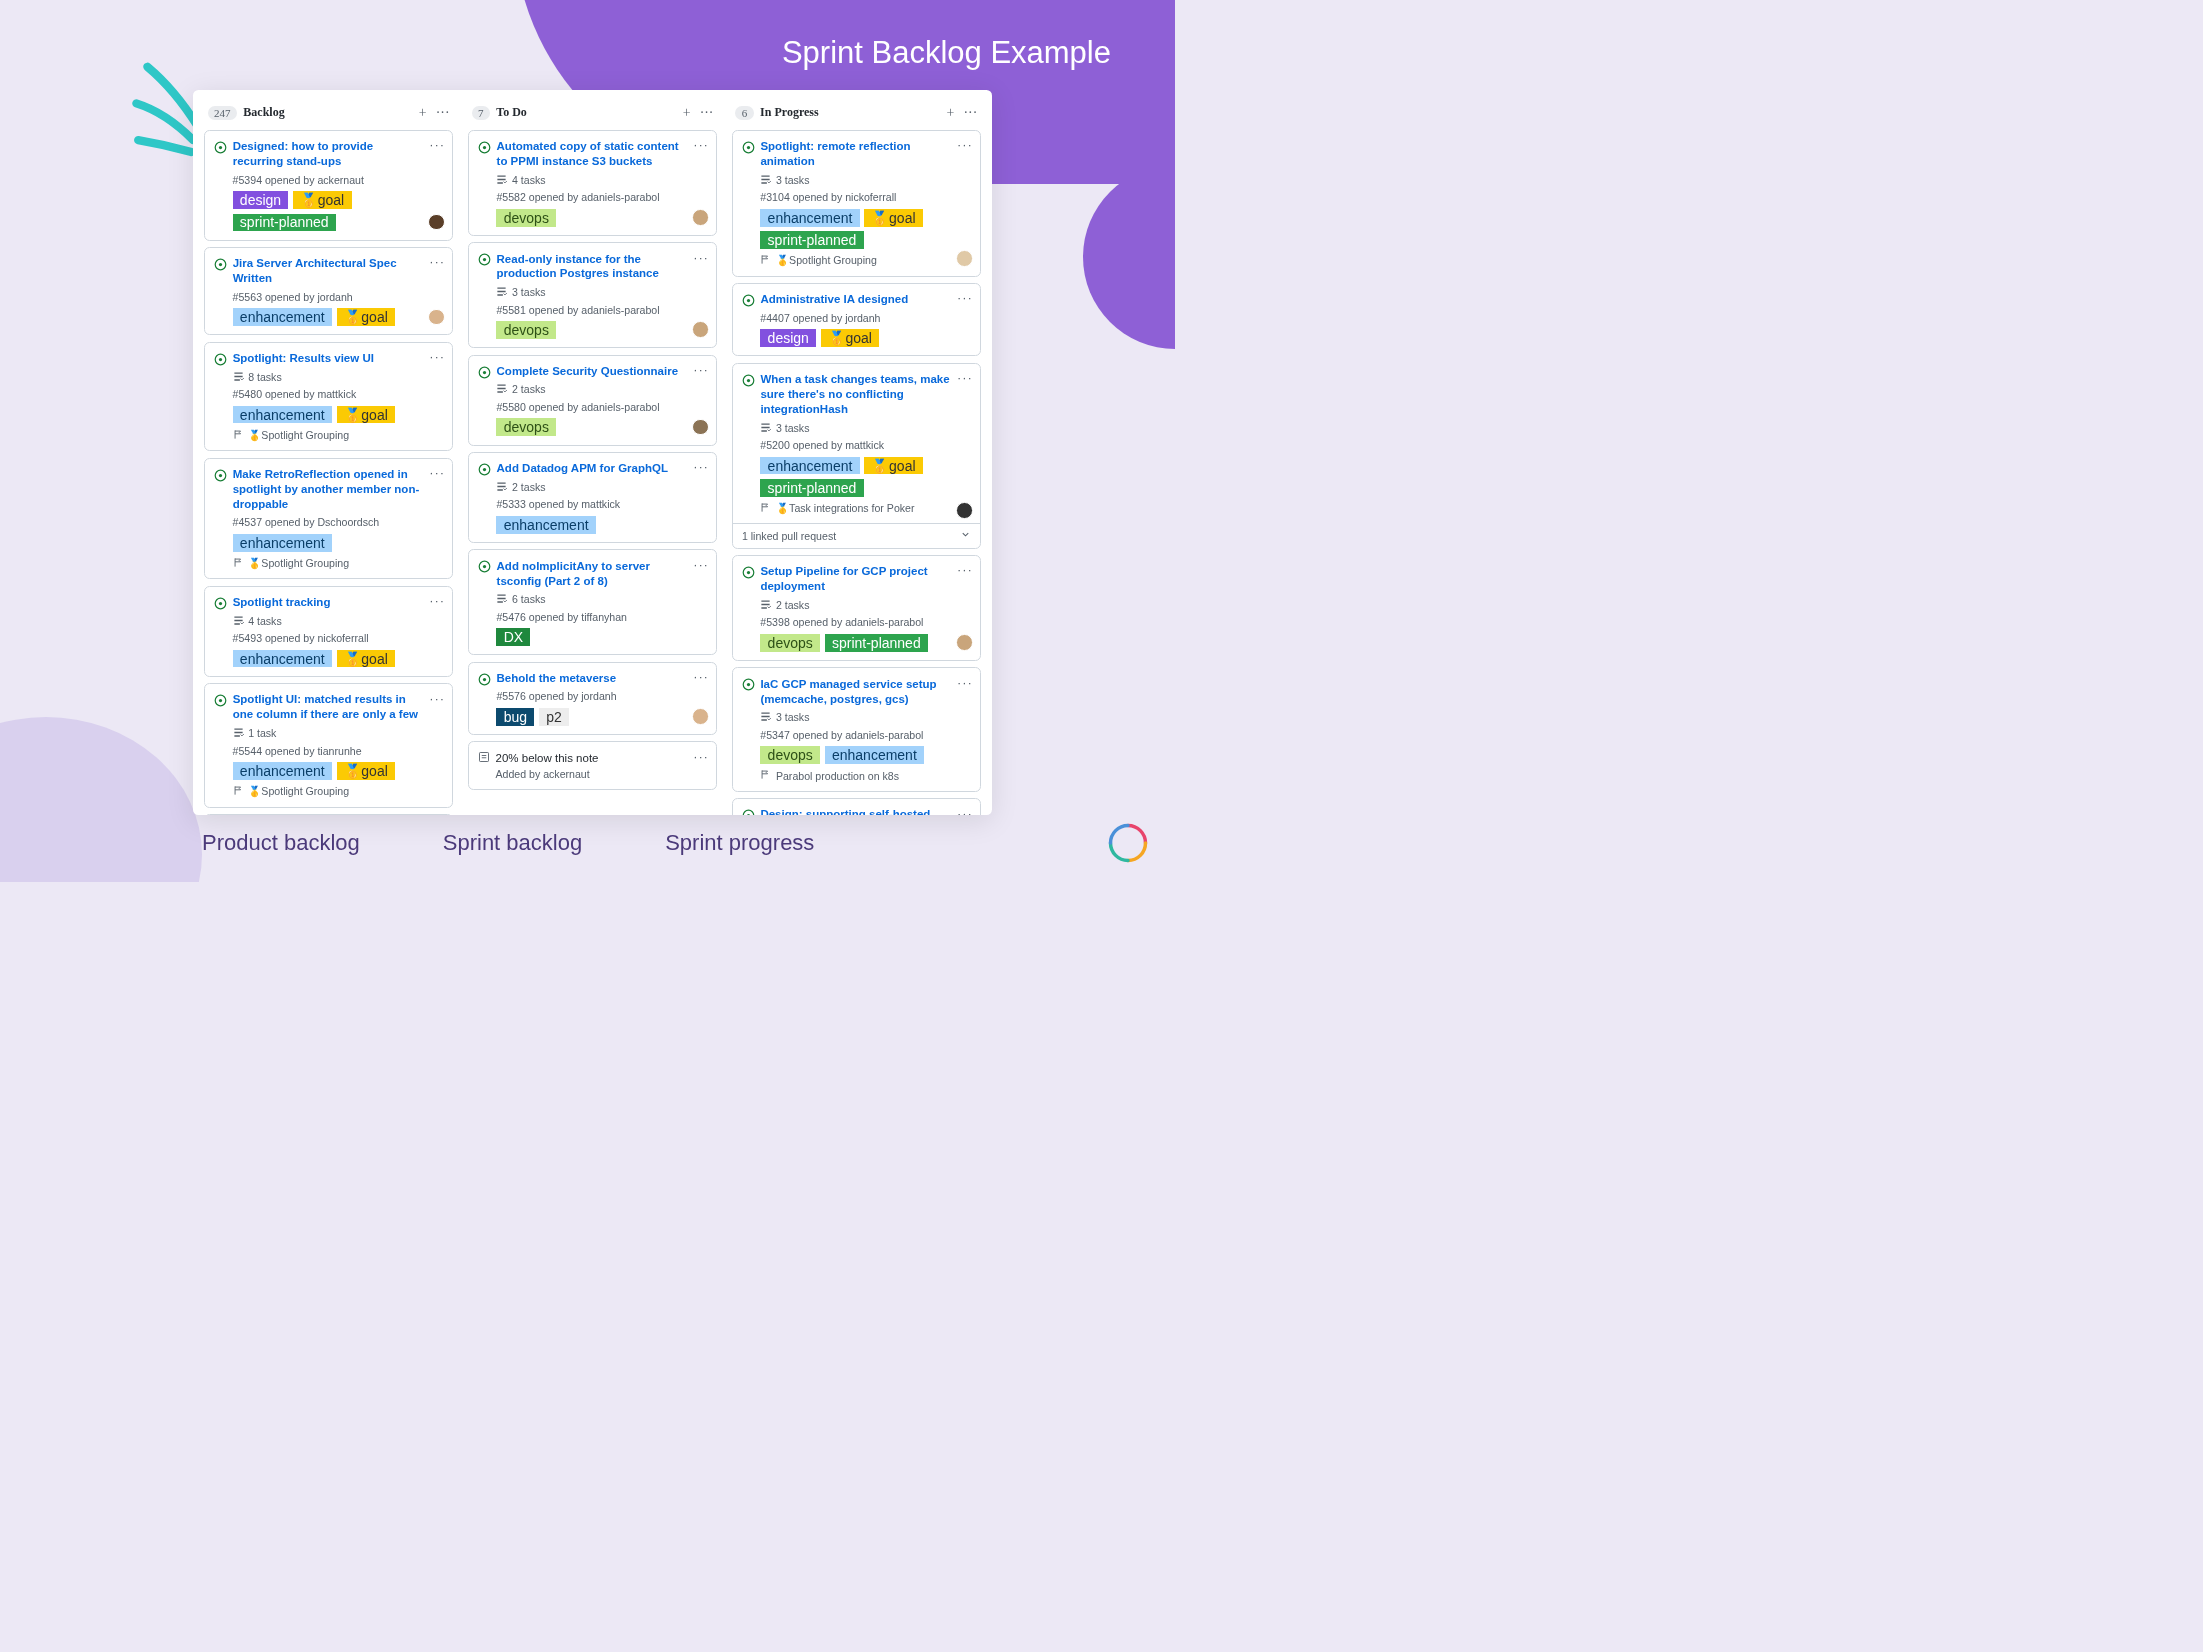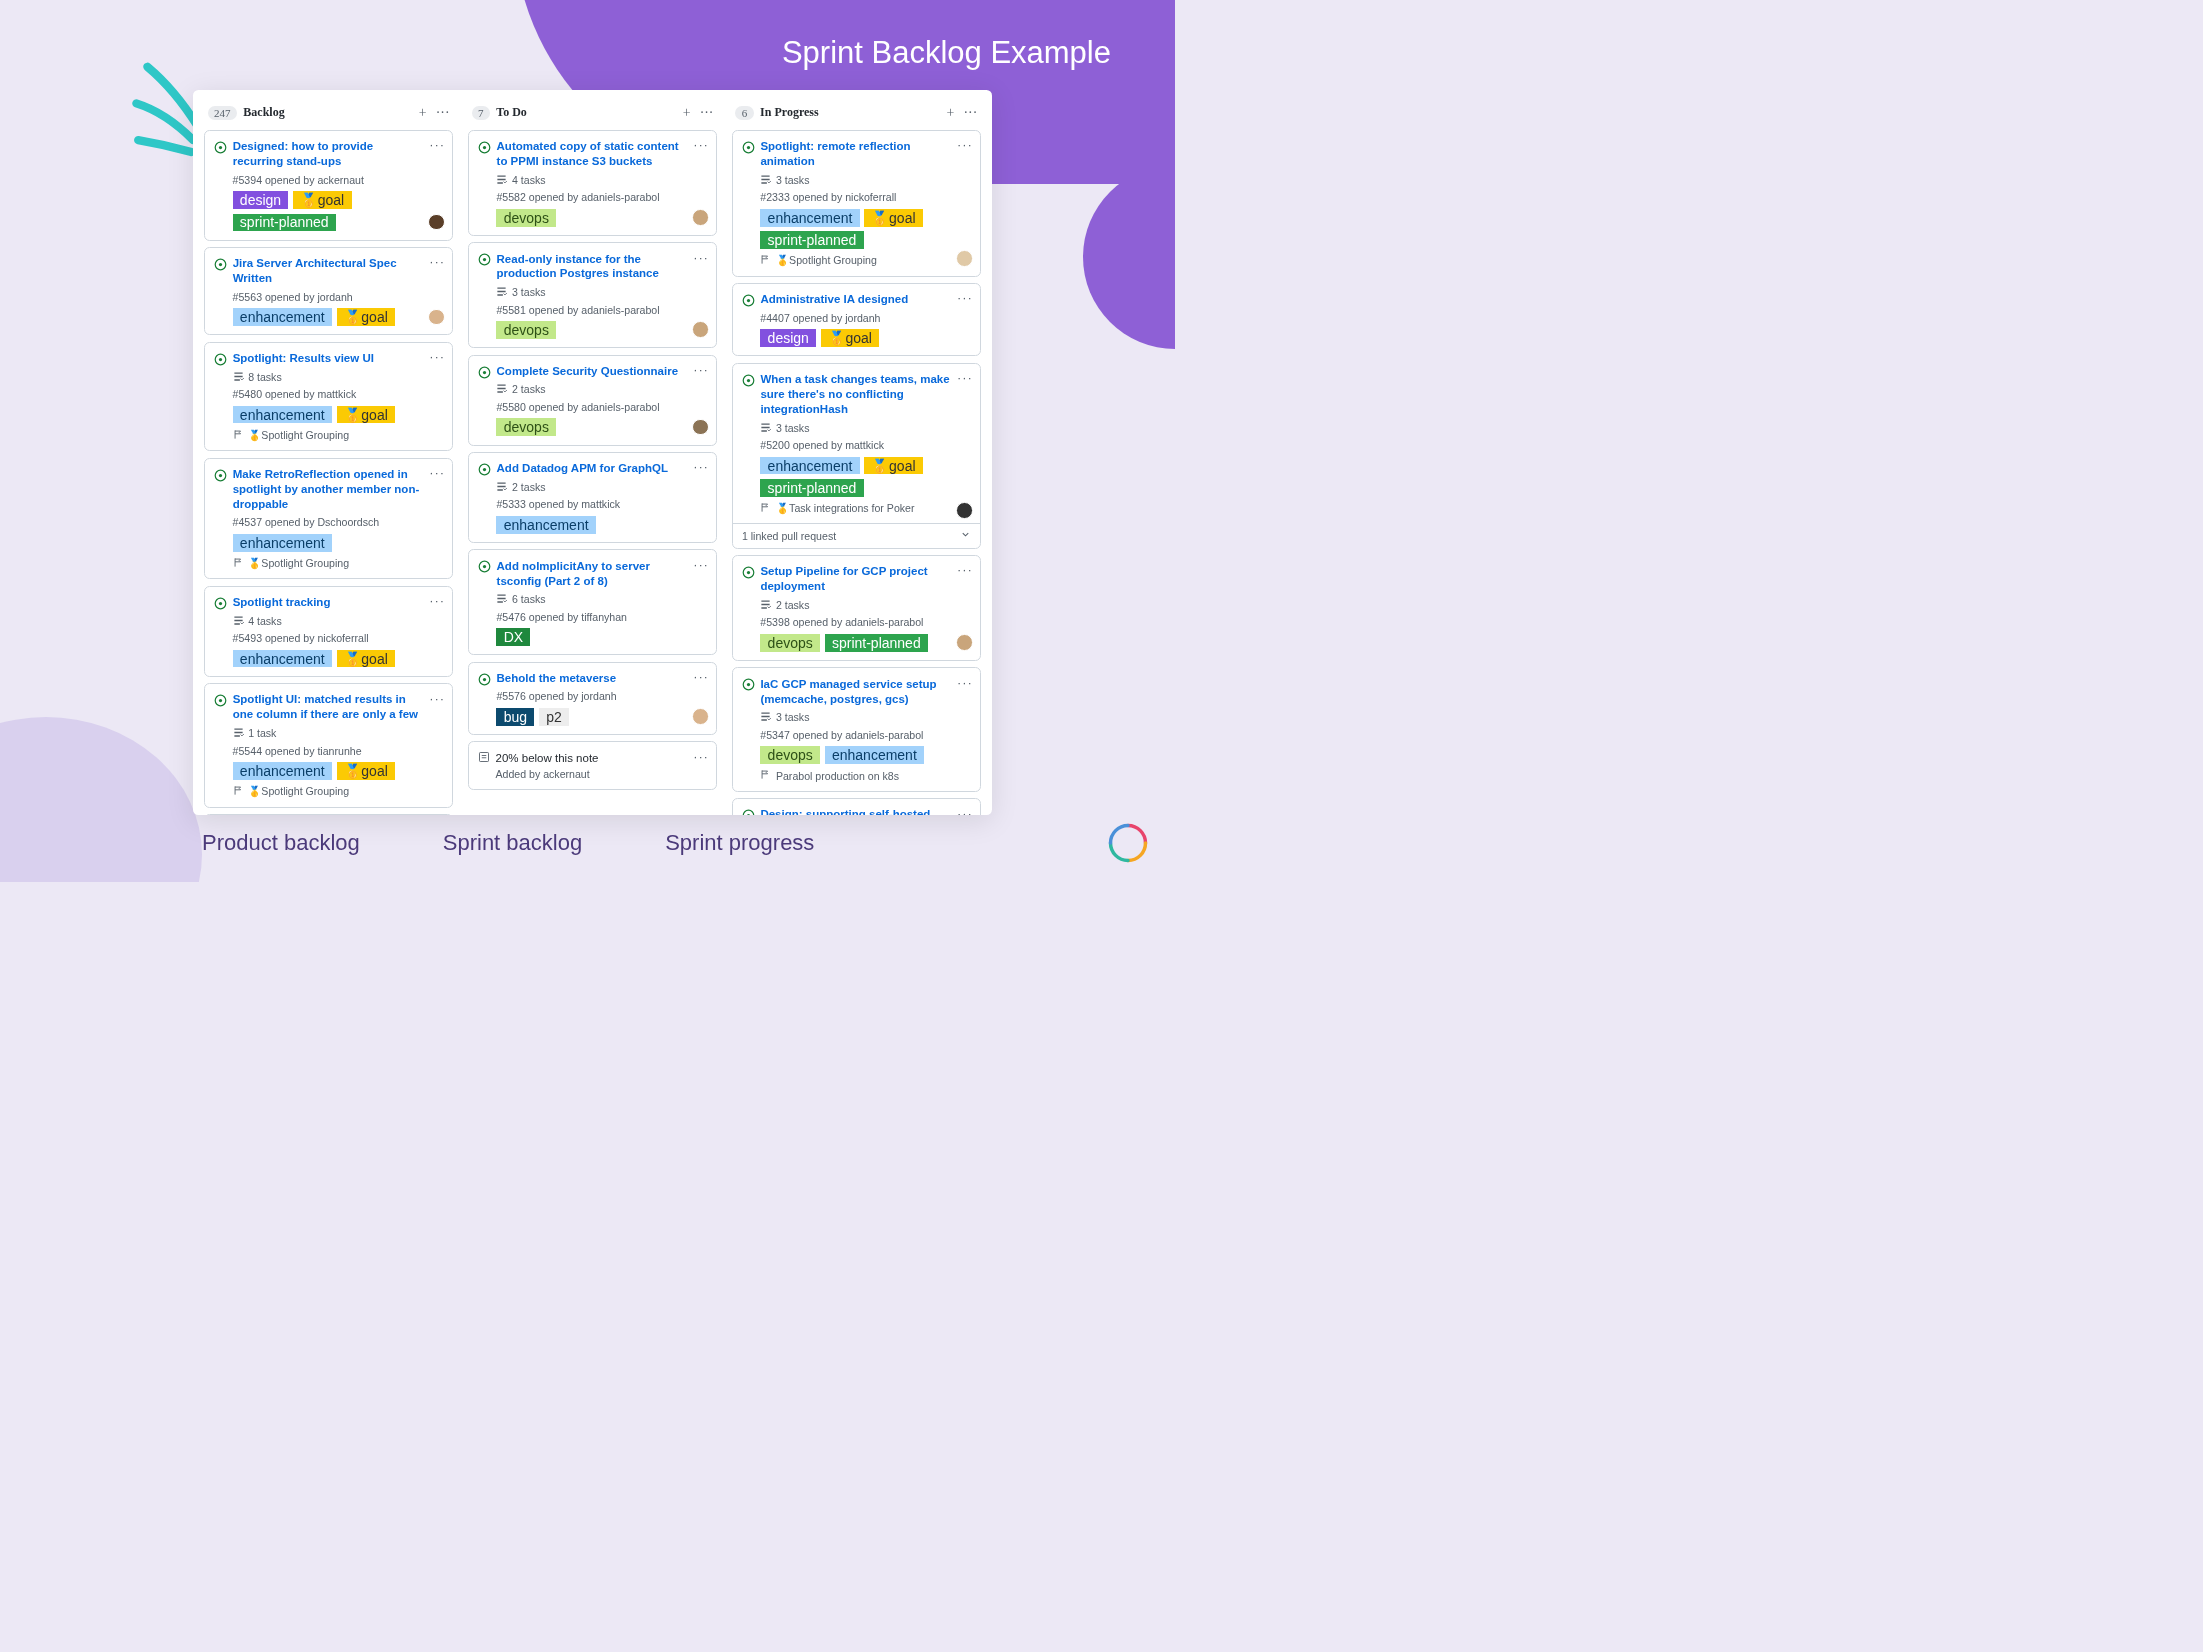--- a/index.html
+++ b/index.html
@@ -543,21 +543,21 @@
               </svg></span>
             <span class="card-title">Spotlight: remote reflection animation</span>
           </div>
           <div class="task-row">
             <span class="task-icon"><svg viewBox="0 0 16 16" fill="#57606a">
                 <path d="M2 2h12v2H2zM2 7h12v2H2zM2 12h8v2H2z"></path>
                 <path d="M11 11l2 2 3-3" stroke="#57606a" stroke-width="1.2" fill="none"></path>
               </svg></span>
             <span>3 tasks</span>
           </div>
-          <div class="meta">#2333 opened by nickoferrall</div>
+          <div class="meta">#3104 opened by nickoferrall</div>
           <div class="labels">
             <span class="label" style="background:#a2d2fb;color:#0a3e68">enhancement</span>
             <span class="label" style="background:#fbca04;color:#333">🥇goal</span>
             <span class="label" style="background:#2da44e;color:#fff">sprint-planned</span>
           </div>
           <div class="milestone">
             <span class="milestone-icon"><svg viewBox="0 0 16 16" fill="none" stroke="#57606a" stroke-width="1.3">
                 <path d="M3 2v12M3 3h8l-2 2 2 2H3"></path>
               </svg></span>
             <span>🥇Spotlight Grouping</span>

